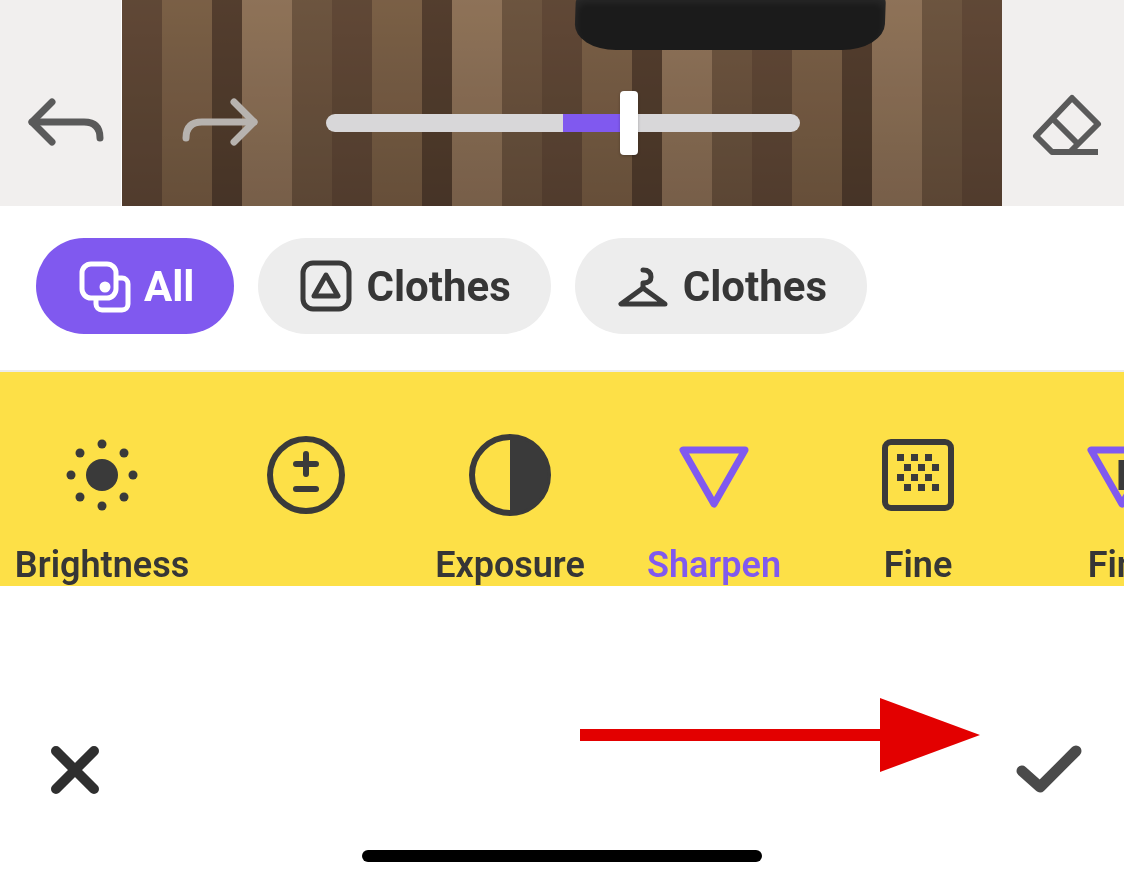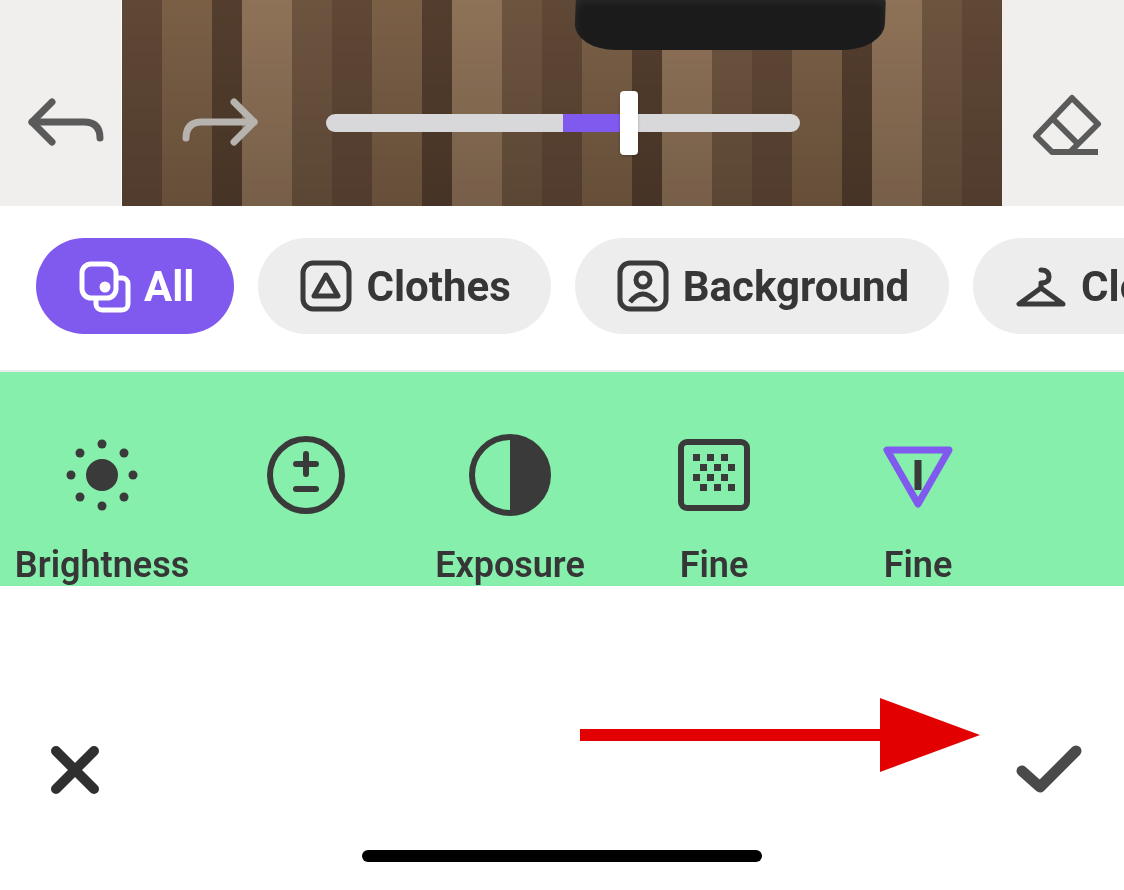--- a/index.html
+++ b/index.html
@@ -63,21 +63,21 @@
     font-size:42px; font-weight:700; color:#363636; cursor:pointer;
     white-space:nowrap; flex-shrink:0;
   }
   .pill.active { background:var(--accent); color:#fff; }
   .pill svg { width:56px; height:56px; flex-shrink:0; }
   .pill.active svg { stroke:#fff; }
 
   
   .tools-row {
     position:relative; width:1124px; padding:62px 0 0 0;
-    display:flex; overflow:hidden; background:#86efac;
+    display:flex; overflow:hidden; background:#fde047;
   }
   .tool {
     width:204px; flex-shrink:0; display:flex; flex-direction:column; align-items:center; gap:28px;
     cursor:pointer;
   }
   .tool .icon { width:82px; height:82px; display:flex; align-items:center; justify-content:center; }
   .tool .label { font-size:36px; font-weight:600; color:#363636; }
   .tool.active .label { color:var(--accent); }
 
   
@@ -147,28 +147,20 @@
   </div>
 
   <div class="pill">
     <svg viewBox="0 0 56 56" fill="none" stroke="#3a3a3a" stroke-width="5" stroke-linejoin="round">
       <rect x="5" y="5" width="46" height="46" rx="10"></rect>
       <path d="M28 17 L40 38 H16 Z"></path>
     </svg>
     <span>Clothes</span>
   </div>
 
-  <div class="pill">
-    <svg viewBox="0 0 56 56" fill="none" stroke="#3a3a3a" stroke-width="5" stroke-linejoin="round">
-      <rect x="5" y="5" width="46" height="46" rx="10"></rect>
-      <circle cx="28" cy="22" r="7"></circle>
-      <path d="M15 44 q13 -16 26 0"></path>
-    </svg>
-    <span>Background</span>
-  </div>
 
   <div class="pill">
     <svg viewBox="0 0 56 56" fill="none" stroke="#3a3a3a" stroke-width="5" stroke-linecap="round" stroke-linejoin="round">
       <path d="M28 12 q8 0 8 7 q0 6 -8 6 v5"></path>
       <path d="M28 30 L6 46 H50 Z"></path>
     </svg>
     <span>Clothes</span>
   </div>
 
 </div>
@@ -207,20 +199,28 @@
   <div class="tool">
     <div class="icon">
       <svg width="82" height="82" viewBox="0 0 82 82">
         <circle cx="41" cy="41" r="38" fill="none" stroke="#3a3a3a" stroke-width="6"></circle>
         <path d="M41 3 a38 38 0 0 1 0 76 Z" fill="#3a3a3a"></path>
       </svg>
     </div>
     <div class="label">Exposure</div>
   </div>
 
+  <div class="tool active">
+    <div class="icon">
+      <svg width="82" height="82" viewBox="0 0 82 82" fill="none" stroke="#8059ef" stroke-width="7" stroke-linejoin="round">
+        <path d="M41 12 L72 66 H10 Z" transform="rotate(180 41 41)"></path>
+      </svg>
+    </div>
+    <div class="label">Sharpen</div>
+  </div>
 
   <div class="tool">
     <div class="icon">
       <svg width="82" height="82" viewBox="0 0 82 82" fill="none" stroke="#3a3a3a" stroke-width="6" stroke-linejoin="round">
         <rect x="8" y="8" width="66" height="66" rx="6"></rect>
         <g fill="#3a3a3a" stroke="none">
           <rect x="20" y="20" width="7" height="7"></rect>
             <rect x="34" y="20" width="7" height="7"></rect>
             <rect x="48" y="20" width="7" height="7"></rect>
           <rect x="27" y="30" width="7" height="7"></rect>

